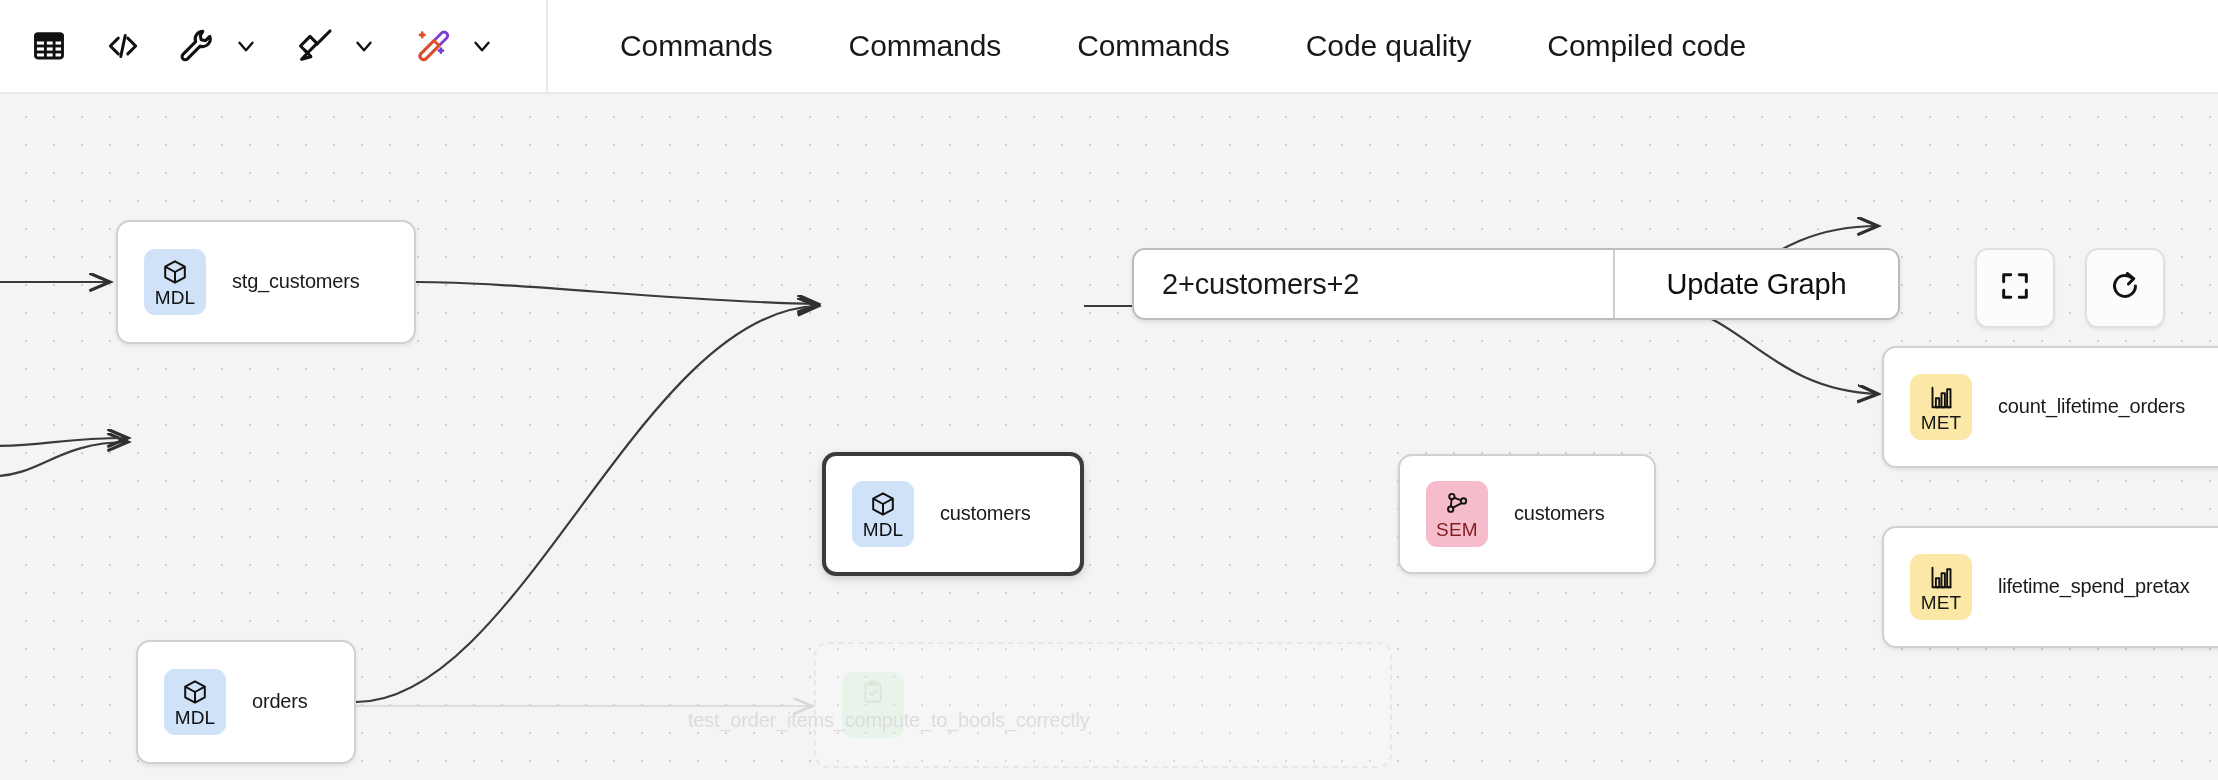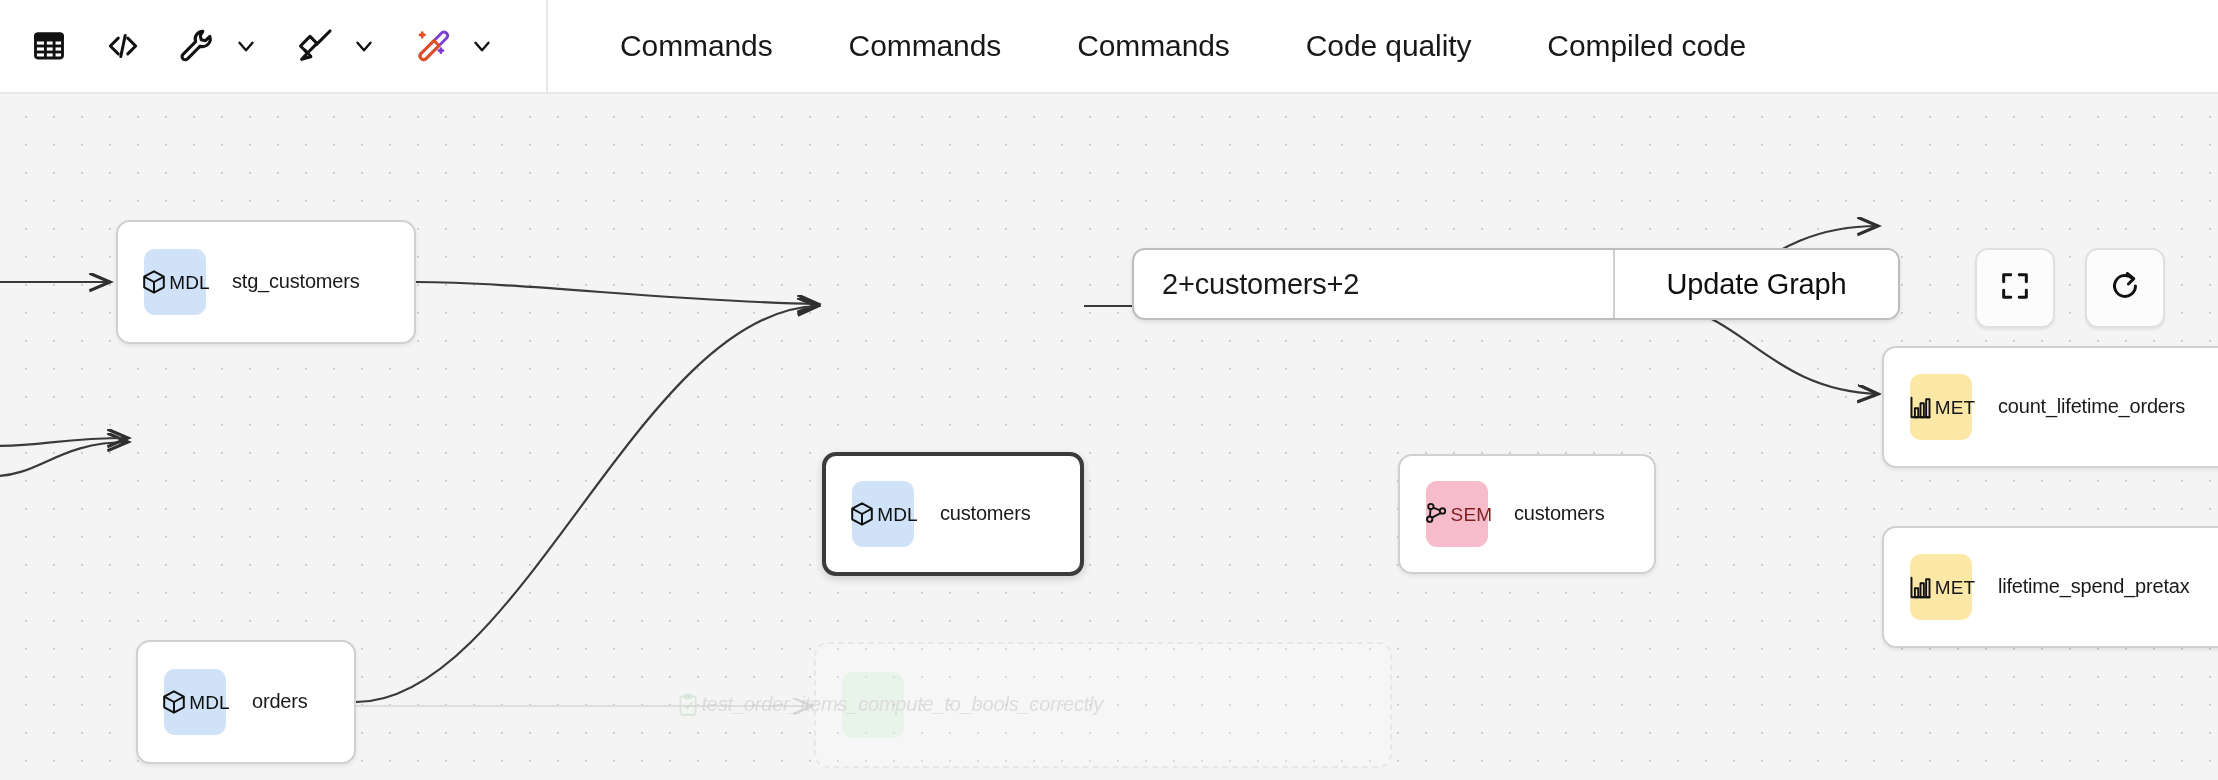--- a/index.html
+++ b/index.html
@@ -140,21 +140,21 @@
     border: 2px dashed #dedede;
     background: rgba(255,255,255,0.42);
     box-shadow: none;
     opacity: 0.55;
   }
 
   .badge {
     width: 62px; height: 66px;
     border-radius: 11px;
     display: flex;
-    flex-direction: row;
+    flex-direction: column;
     align-items: center;
     justify-content: center;
     gap: 1px;
     flex: none;
   }
   .badge .bi { height: 30px; display:flex; align-items:center; justify-content:center; }
   .badge .bt {
     font-size: 19px;
     font-weight: 400;
     line-height: 1;
@@ -170,21 +170,20 @@
     font-size: 20px;
     color: #1a1a1a;
     letter-spacing: -0.2px;
     line-height: 1.28;
     white-space: nowrap;
   }
   .node.ghost .node-label {
     color: #c9c9c9;
     white-space: normal;
     max-width: 370px;
-    font-style: italic;
   }
 
   
   .search-wrap {
     position: absolute;
     left: 1132px; top: 154px;
     width: 768px; height: 72px;
     display: flex;
     background: #ffffff;
     border: 2px solid #bdbdbd;

